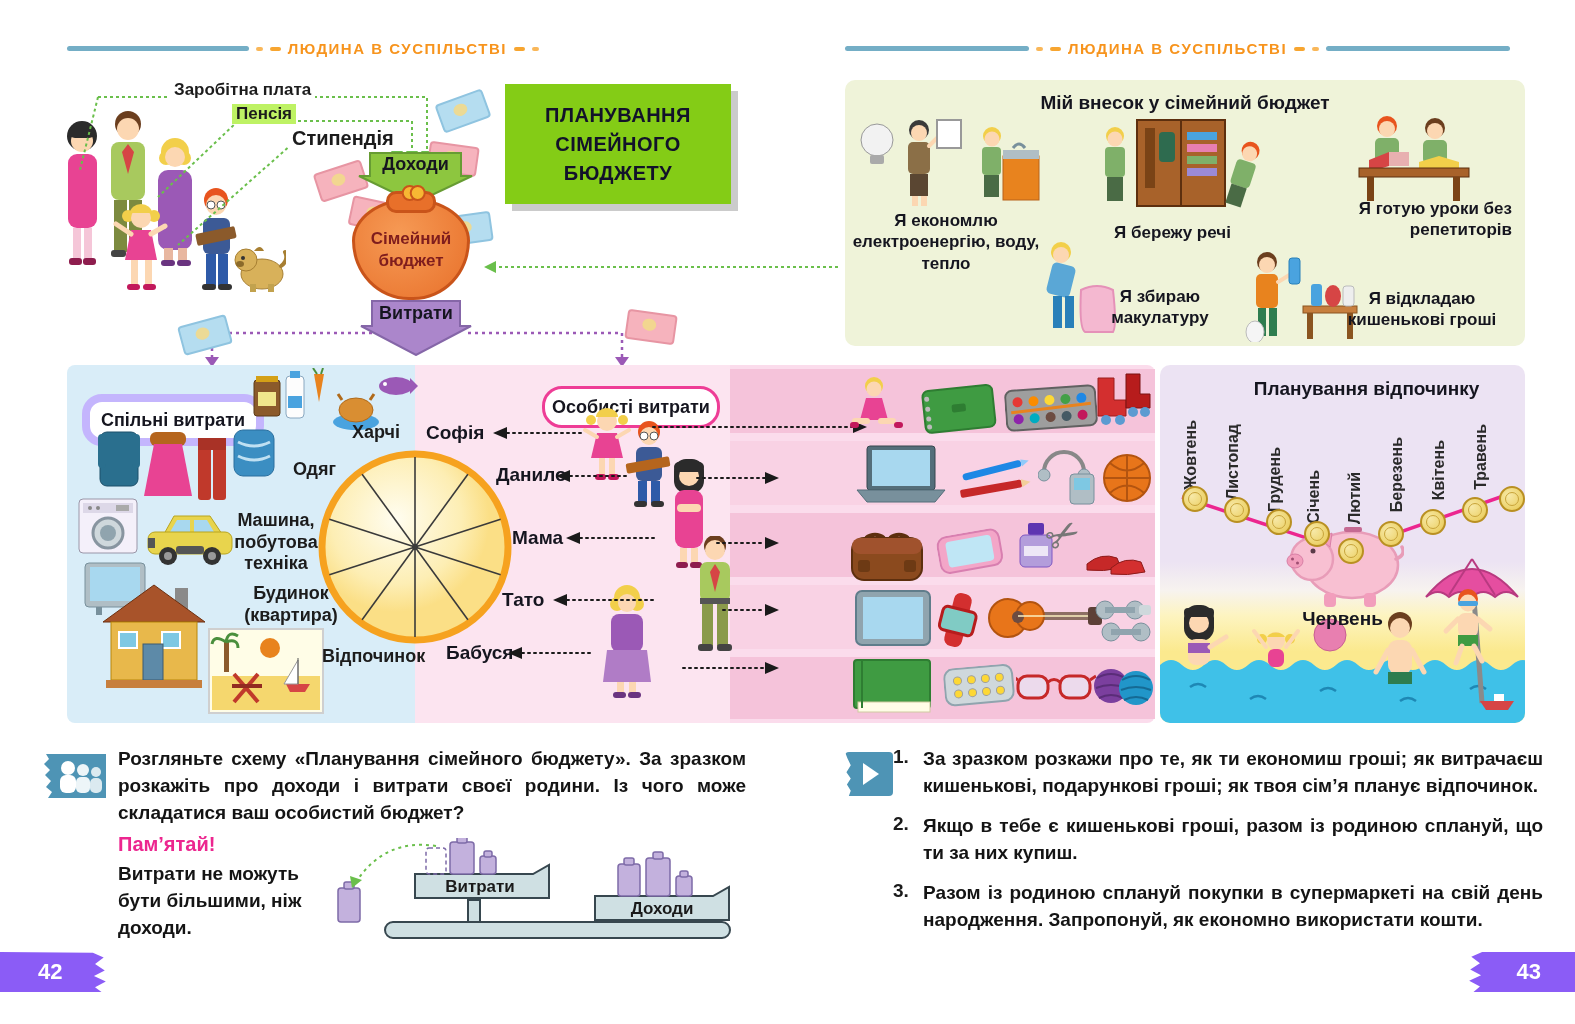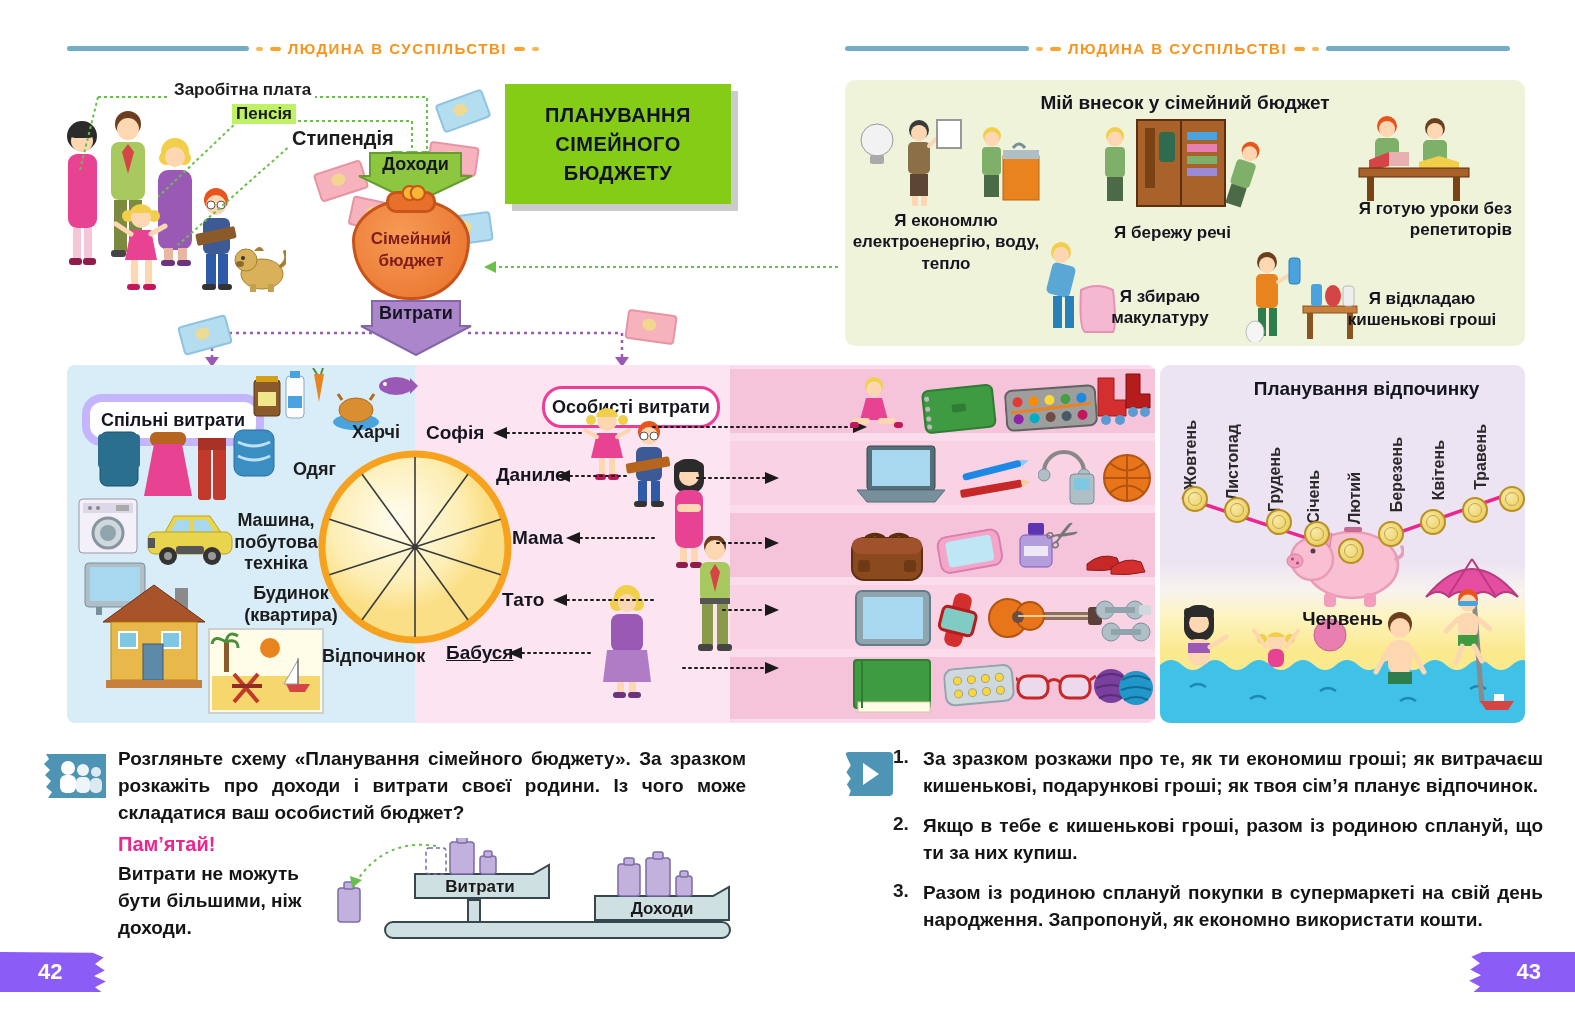--- a/index.html
+++ b/index.html
@@ -389,21 +389,21 @@
     </g>
     <circle cx="100" cy="100" r="3" fill="#3a3a3a"></circle>
   </svg>
 
   <div class="abs badge" style="left:542px;top:386px;width:172px;height:36px;border:3px solid #ee3d96;">Особисті витрати</div>
 
   <span class="abs name" style="left:426px;top:422px;">Софія</span>
   <span class="abs name" style="left:496px;top:464px;">Данило</span>
   <span class="abs name" style="left:512px;top:527px;">Мама</span>
   <span class="abs name" style="left:502px;top:589px;">Тато</span>
-  <span class="abs name" style="left:446px;top:642px;text-decoration:underline;">Бабуся</span>
+  <span class="abs name" style="left:446px;top:642px;">Бабуся</span>
 
   <svg class="abs" style="left:582px;top:406px;" width="50" height="78">
     <circle cx="9" cy="14" r="5" fill="#f2cf4a"></circle>
       <circle cx="41" cy="14" r="5" fill="#f2cf4a"></circle>
     <circle cx="25" cy="15" r="10" fill="#fcd7b2"></circle>
       <path d="M14,11 a11,9 0 0 1 22,0" fill="#f2cf4a"></path>
     <polygon points="15,27 35,27 41,52 9,52" fill="#e84393"></polygon>
     <line x1="15" y1="31" x2="3" y2="24" stroke="#fcd7b2" stroke-width="4" stroke-linecap="round"></line>
     <line x1="35" y1="31" x2="47" y2="24" stroke="#fcd7b2" stroke-width="4" stroke-linecap="round"></line>
     <rect x="17" y="52" width="6" height="18" fill="#fcd7b2"></rect>

